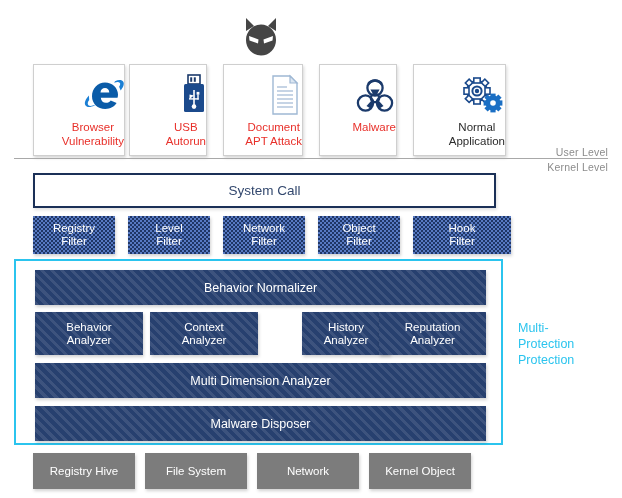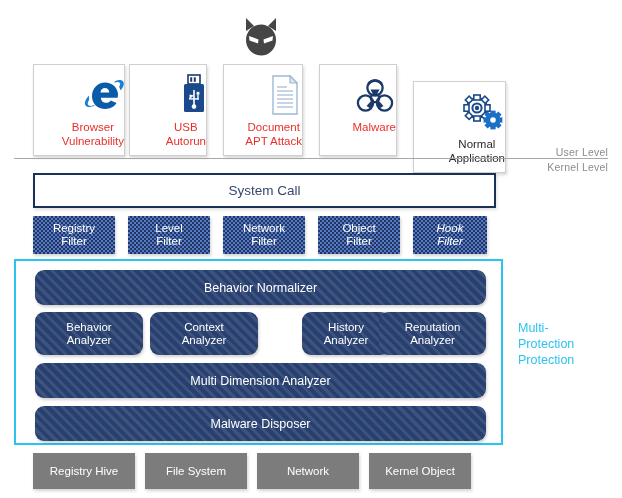--- a/index.html
+++ b/index.html
@@ -71,21 +71,20 @@
   }
   .hbox{
     position:absolute;box-sizing:border-box;
     background-color:#27406f;
     background-image:repeating-linear-gradient(45deg,
       rgba(255,255,255,0.10) 0px, rgba(255,255,255,0.10) 3px,
       rgba(0,0,0,0.00) 3px, rgba(0,0,0,0.00) 7px);
     color:#ffffff;text-align:left;
     display:flex;flex-direction:column;align-items:center;justify-content:center;
     box-shadow:1px 2px 3px rgba(0,0,0,0.18);
-    border-radius:9px;
   }
   .hbox.wide{left:19px;width:451px;height:35px;font-size:12.5px;}
   .hbox.quad{top:51px;height:43px;font-size:11.5px;line-height:13px;}
   #bx-normalizer{top:9px;}
   #bx-multidim{top:102px;}
   #bx-disposer{top:145px;}
 
   .protect-label{
     position:absolute;left:518px;top:320px;width:100px;
     color:#2bc4ee;font-size:12.5px;line-height:16px;
@@ -190,21 +189,21 @@
           <path d="M19.2 19.5 L16.4 14.5 L25.6 14.5 L22.8 19.5 Z" fill="#1b3a6b"></path>
           <path d="M17.5 25.5 L12.5 31 L16.5 33.5 L19.8 27.5 Z" fill="#1b3a6b"></path>
           <path d="M24.5 25.5 L29.5 31 L25.5 33.5 L22.2 27.5 Z" fill="#1b3a6b"></path>
         </svg>
       </div>
       <div class="cap red">
         <span>Malware</span>
       </div>
     </div>
 
-    <div class="card" id="card-4" style="left: 380px; width: 93px; margin-top: 17px;">
+    <div class="card" id="card-4" style="left: 380px; width: 93px;">
       <div class="ico">
         <svg width="46" height="42" viewBox="0 0 46 42" xmlns="http://www.w3.org/2000/svg">
           <g fill="none" stroke="#1b4a8c" stroke-width="2">
             <circle cx="18" cy="17" r="10"></circle>
             <circle cx="18" cy="17" r="4.6"></circle>
           </g>
           <circle cx="18" cy="17" r="2.2" fill="#1b4a8c"></circle>
           <g fill="#ffffff" stroke="#1b4a8c" stroke-width="1.6">
             <rect x="14.8" y="4" width="6.4" height="5"></rect>
             <rect x="14.8" y="25" width="6.4" height="5"></rect>
@@ -252,21 +251,21 @@
       <span>Filter</span>
     </div>
     <div class="fbox" id="fbox-2" style="left: 190px; width: 82px;">
       <span>Network</span>
       <span>Filter</span>
     </div>
     <div class="fbox" id="fbox-3" style="left: 285px; width: 82px;">
       <span>Object</span>
       <span>Filter</span>
     </div>
-    <div class="fbox" id="fbox-4" style="left: 380px; width: 74px; font-style: italic;">
+    <div class="fbox" id="fbox-4" style="left: 380px; width: 98px;">
       <span>Hook</span>
       <span>Filter</span>
     </div>
   </div>
 
   <div class="protect">
     <div class="hbox wide" id="bx-normalizer">Behavior Normalizer</div>
 
     <div class="hbox quad" id="abox-0" style="left: 19px; width: 108px;">
       <span>Behavior</span>

